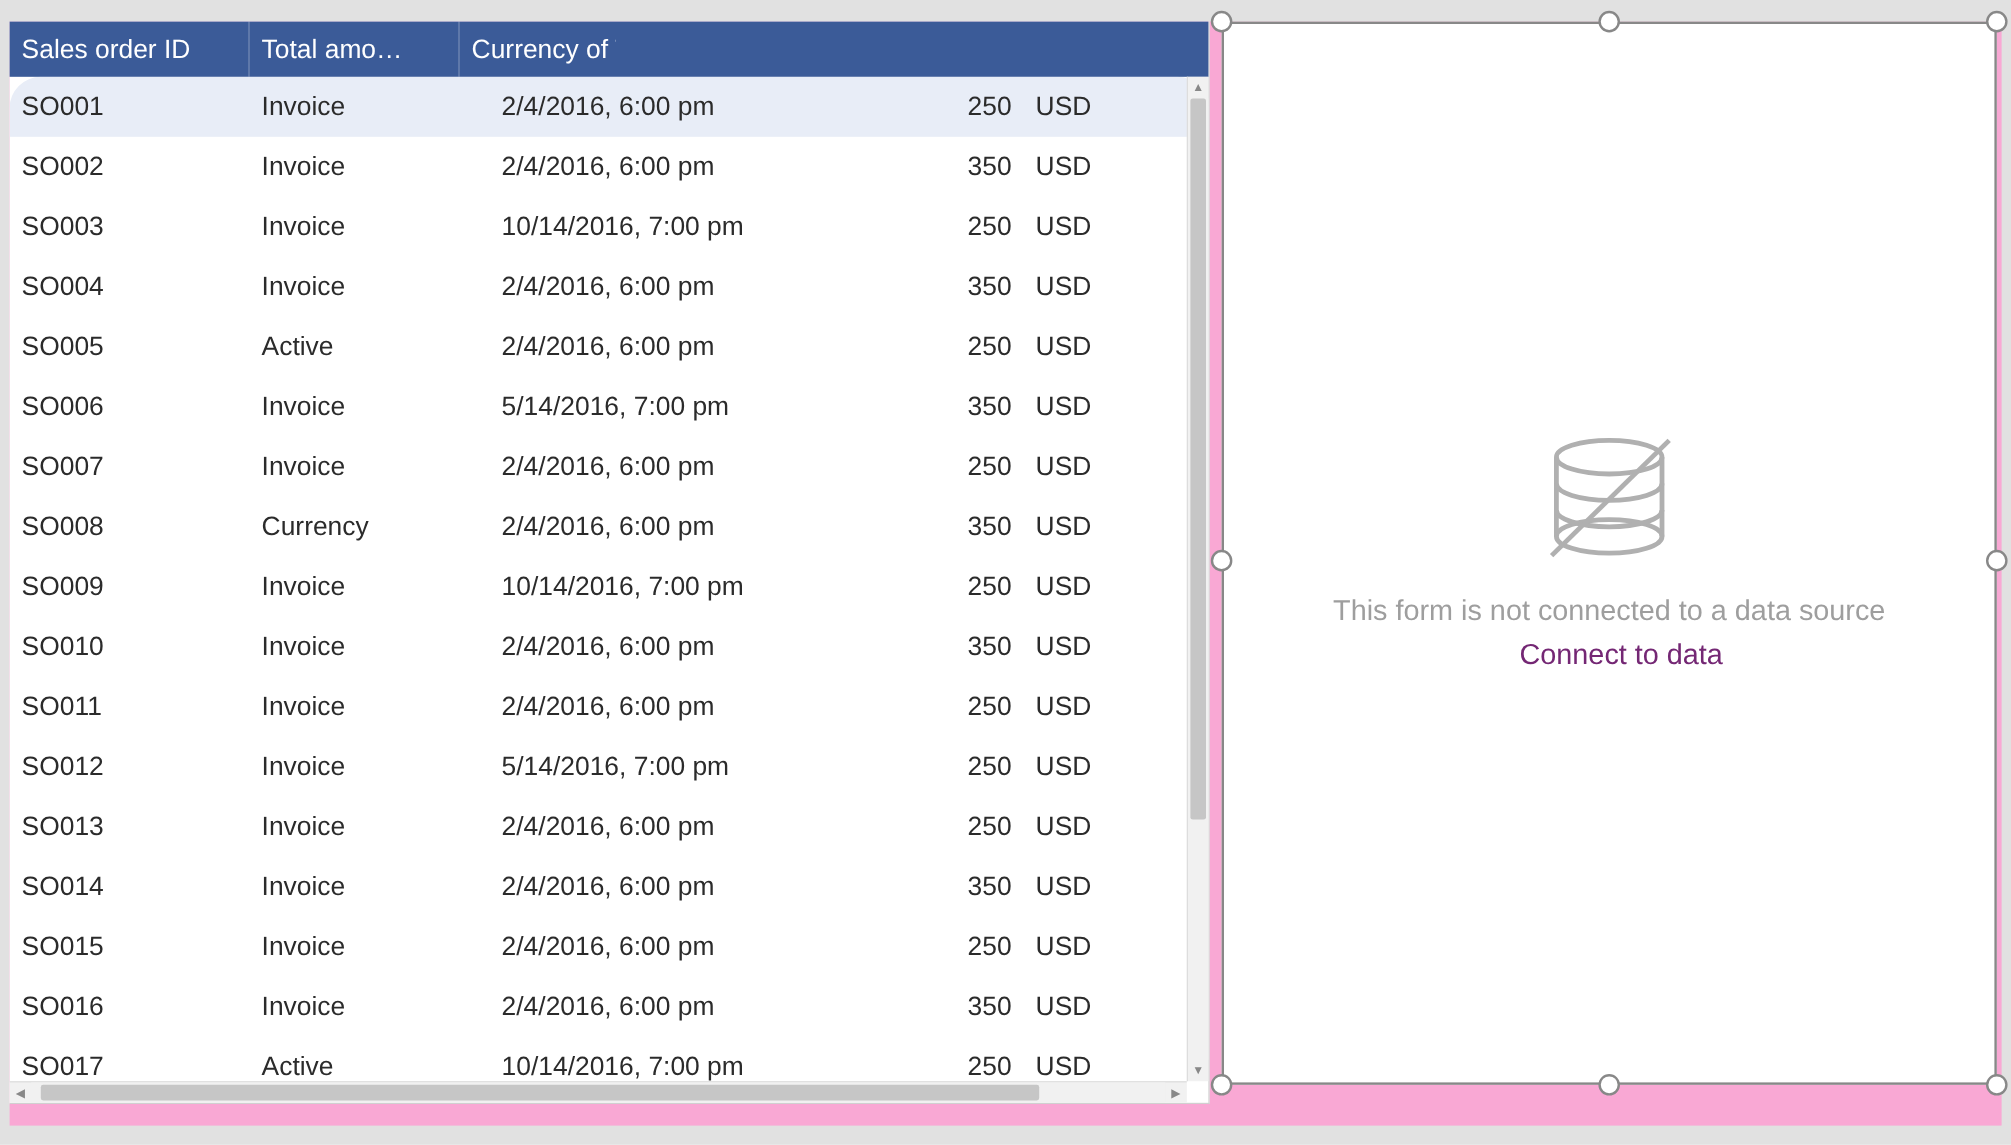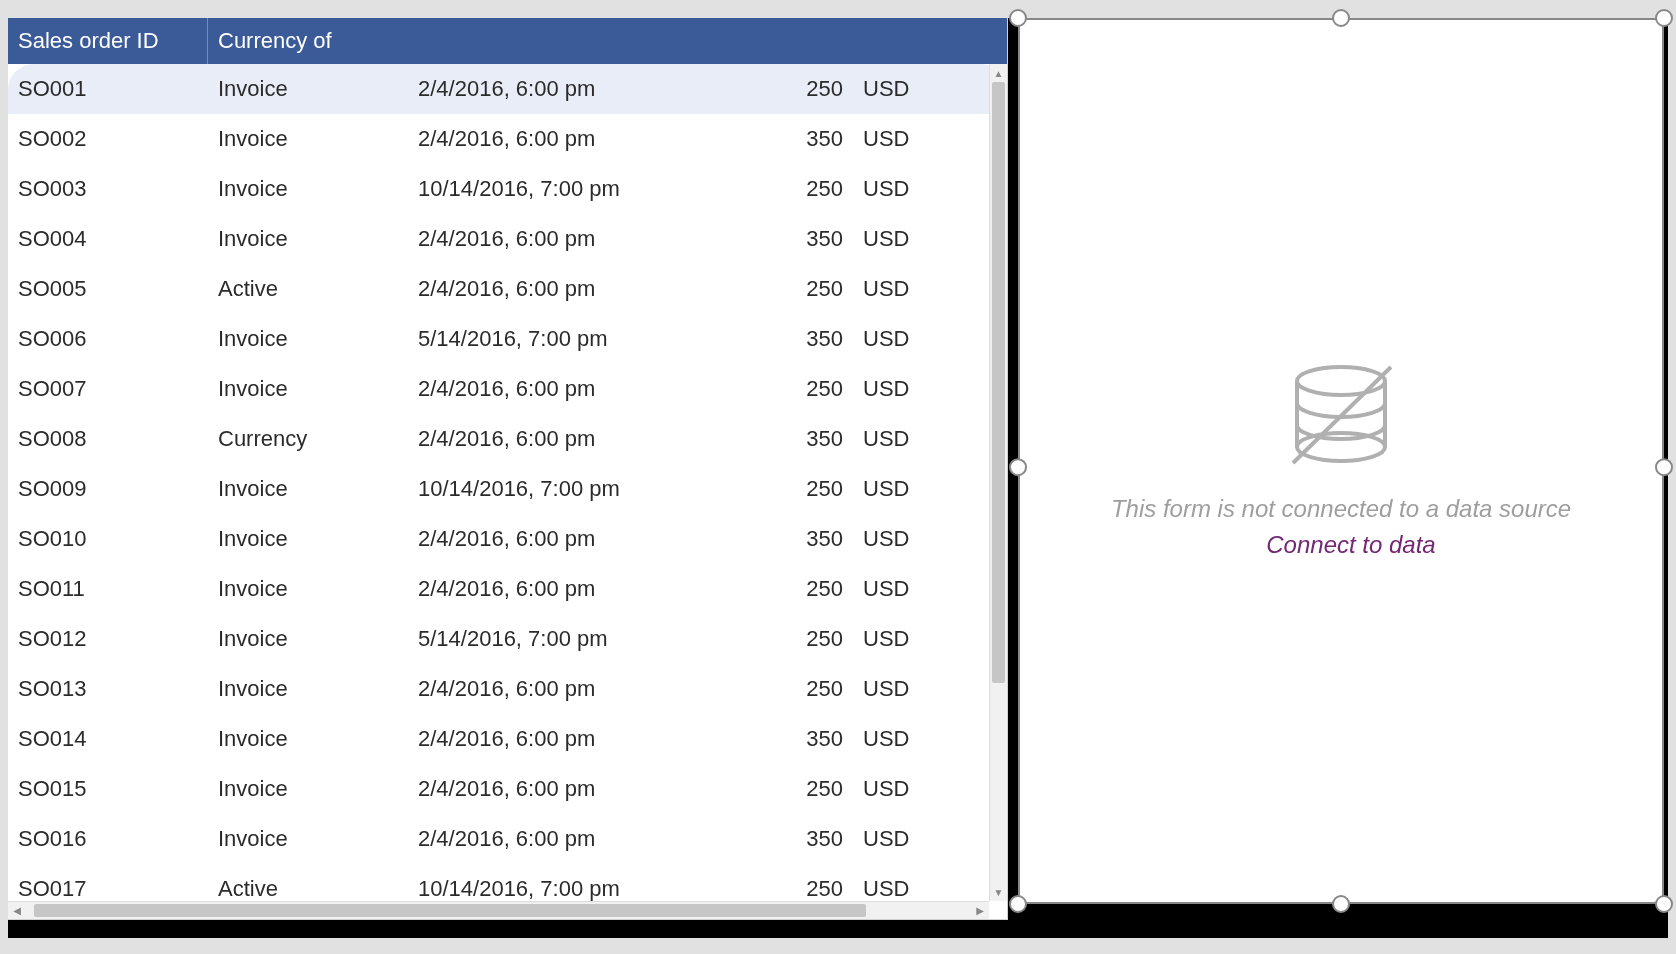--- a/index.html
+++ b/index.html
@@ -11,21 +11,21 @@
     overflow: hidden;
     position: relative;
   }
   .canvas {
     position: absolute;
     left: 8px;
     top: 18px;
     width: 1660px;
     height: 920px;
     display: flex;
-    background: #000000;
+    background: #f9a8d4;
   }
   
   .table-panel {
     width: 1000px;
     height: 902px;
     background: #fff;
     display: flex;
     flex-direction: column;
     border-right: 1px solid #d0d0d0;
     border-bottom: 1px solid #d0d0d0;
@@ -122,21 +122,20 @@
     position:absolute; top:2px; bottom:2px; left:8px; width:88%;
     background:#c6c6c6; border-radius:2px;
   }
 
   
   .form-panel {
     position: relative;
     margin-left: 6px;
     flex: 1;
     height: 902px;
-    font-style: italic;
   }
   .form-box {
     position:absolute;
     left: 4px; top: 0; right: 4px; bottom: 16px;
     background:#fff;
     border: 2px solid #888;
     display:flex;
     align-items:center;
     justify-content:center;
     flex-direction:column;
@@ -174,20 +173,21 @@
   }
 </style>
 </head>
 <body>
 
 <div class="canvas">
 
   <div class="table-panel">
     <div class="table-header">
       <div class="th c-id">Sales order ID</div>
+      <div class="th c-amt">Total amo…</div>
       <div class="th c-curr" style="border-right:none">Currency of T</div>
     </div>
     <div class="rows" id="rows">
         <div class="row selected">
           <div class="cell c-id">SO001</div>
           <div class="cell c-stat">Invoice</div>
           <div class="cell c-date">2/4/2016, 6:00 pm</div>
           <div class="cell c-amt">250</div>
           <div class="cell c-curr">USD</div>
         </div>

